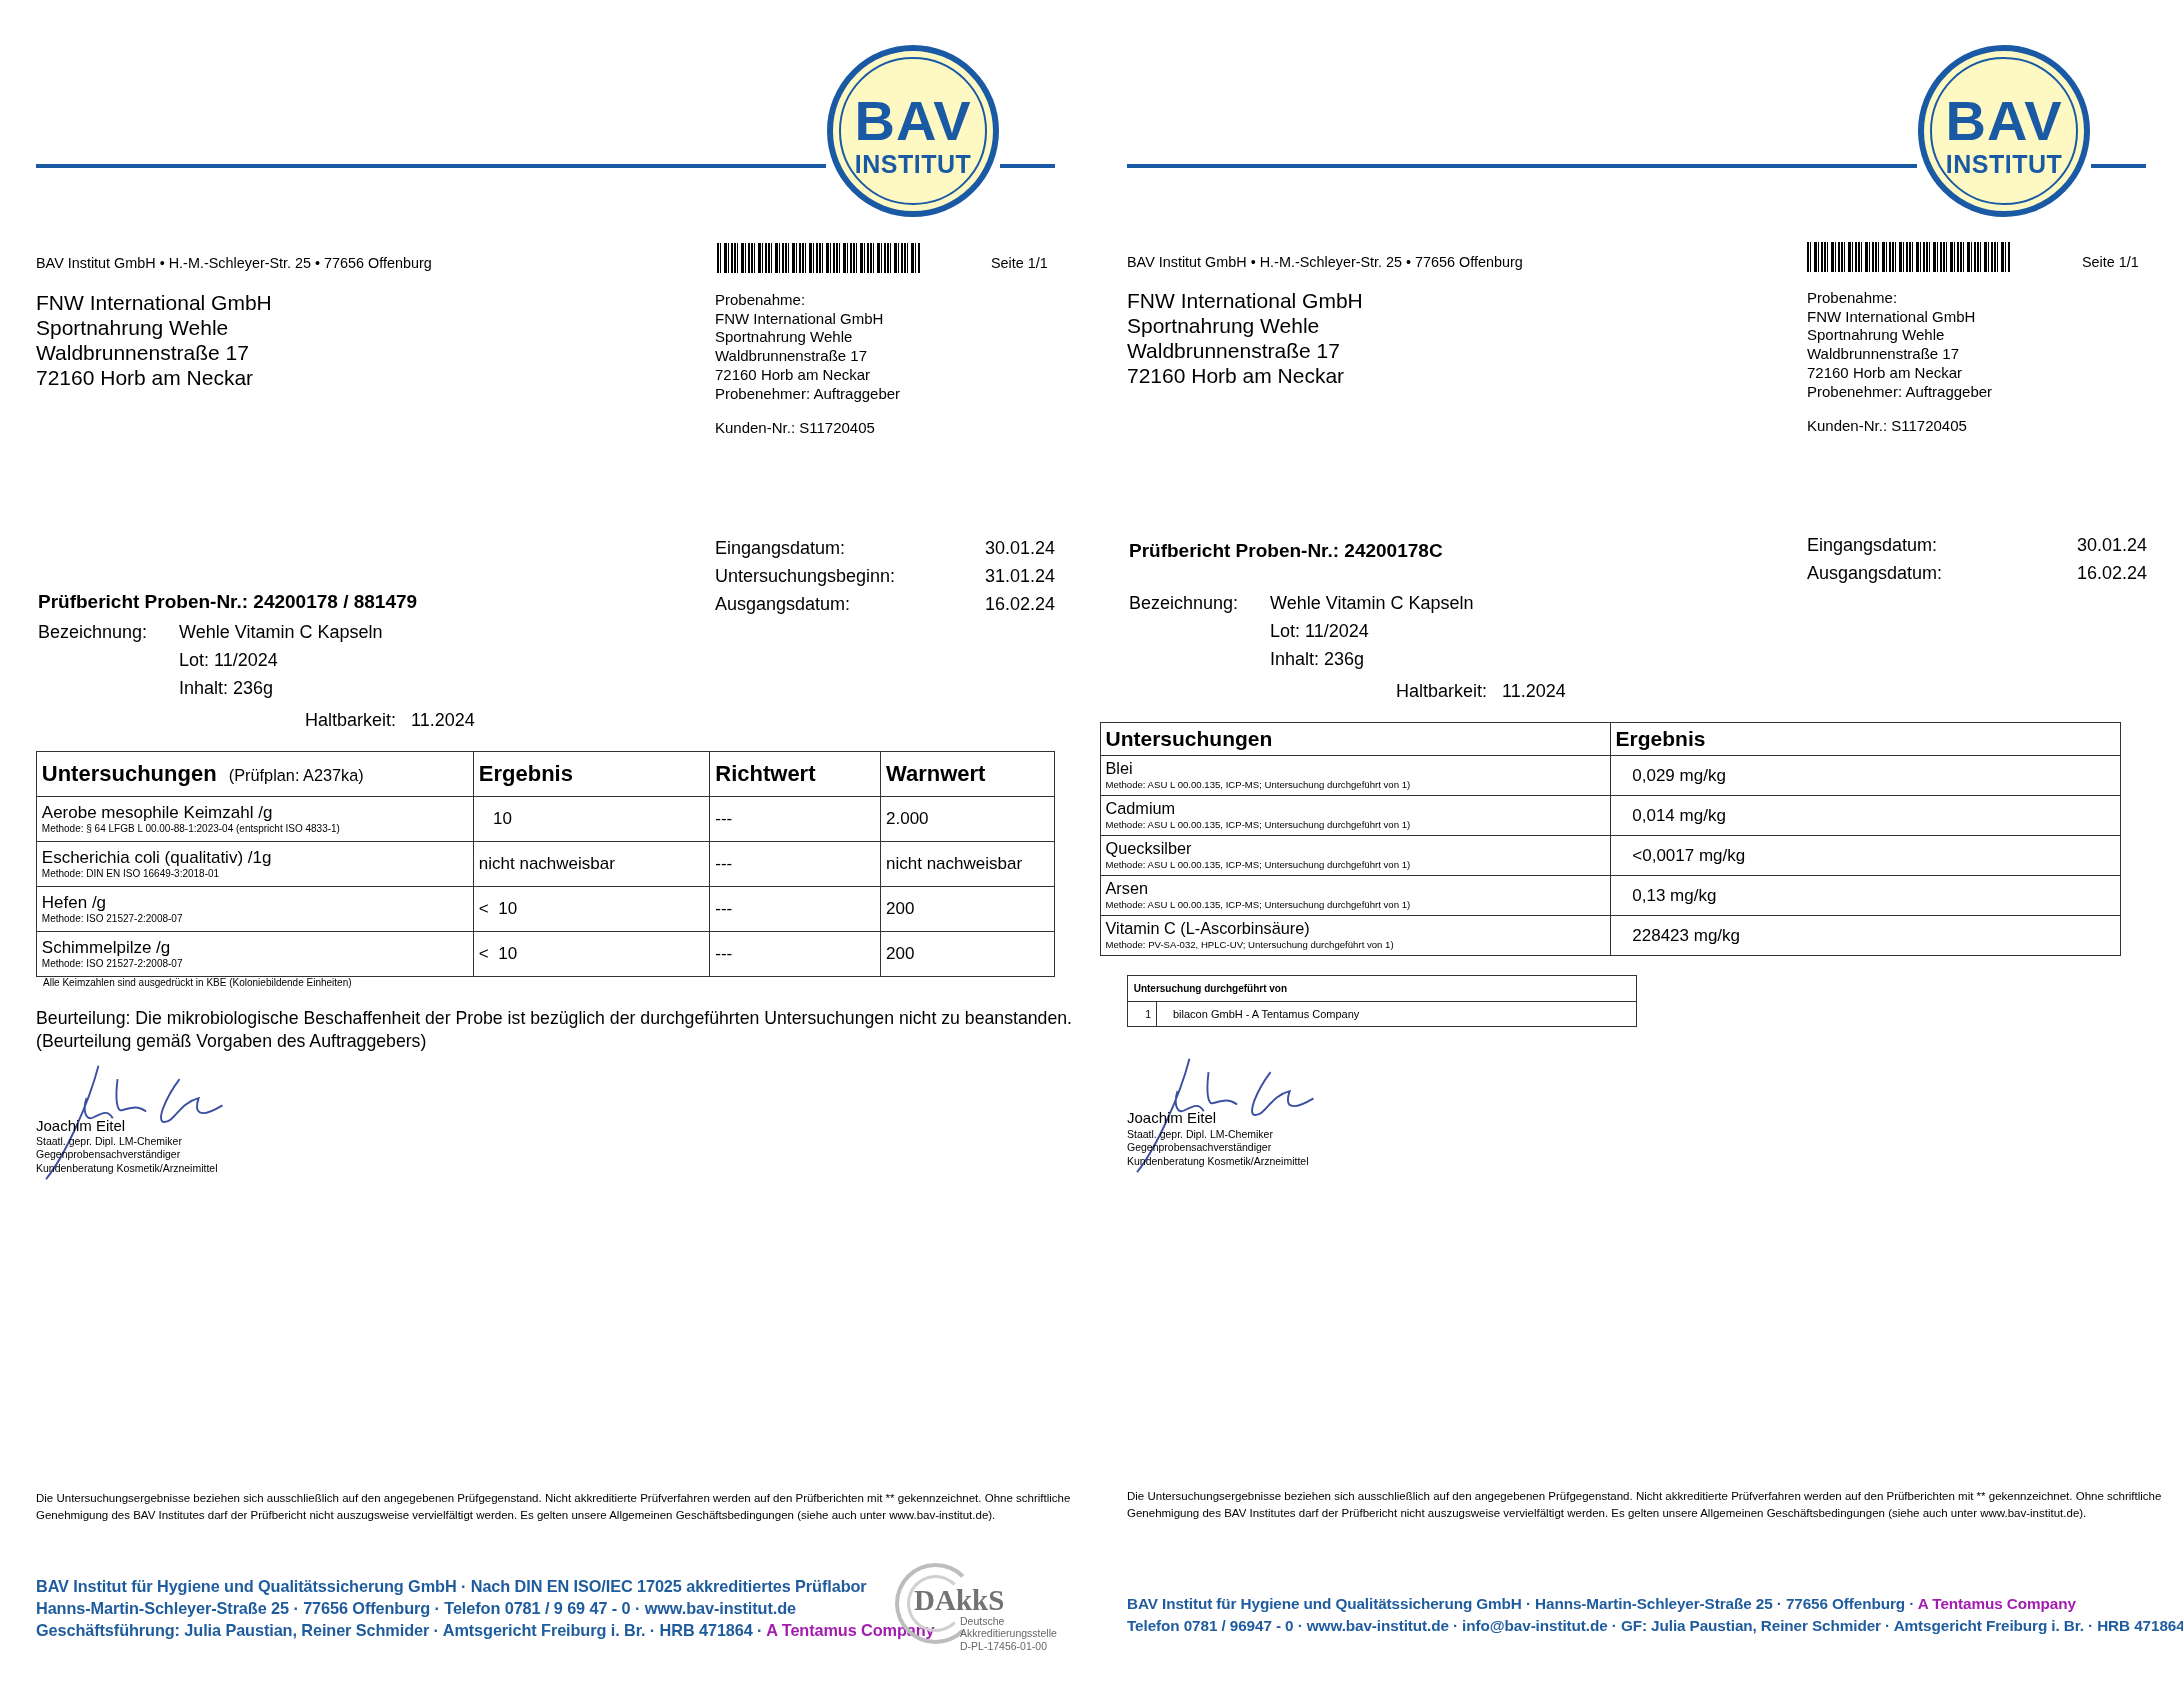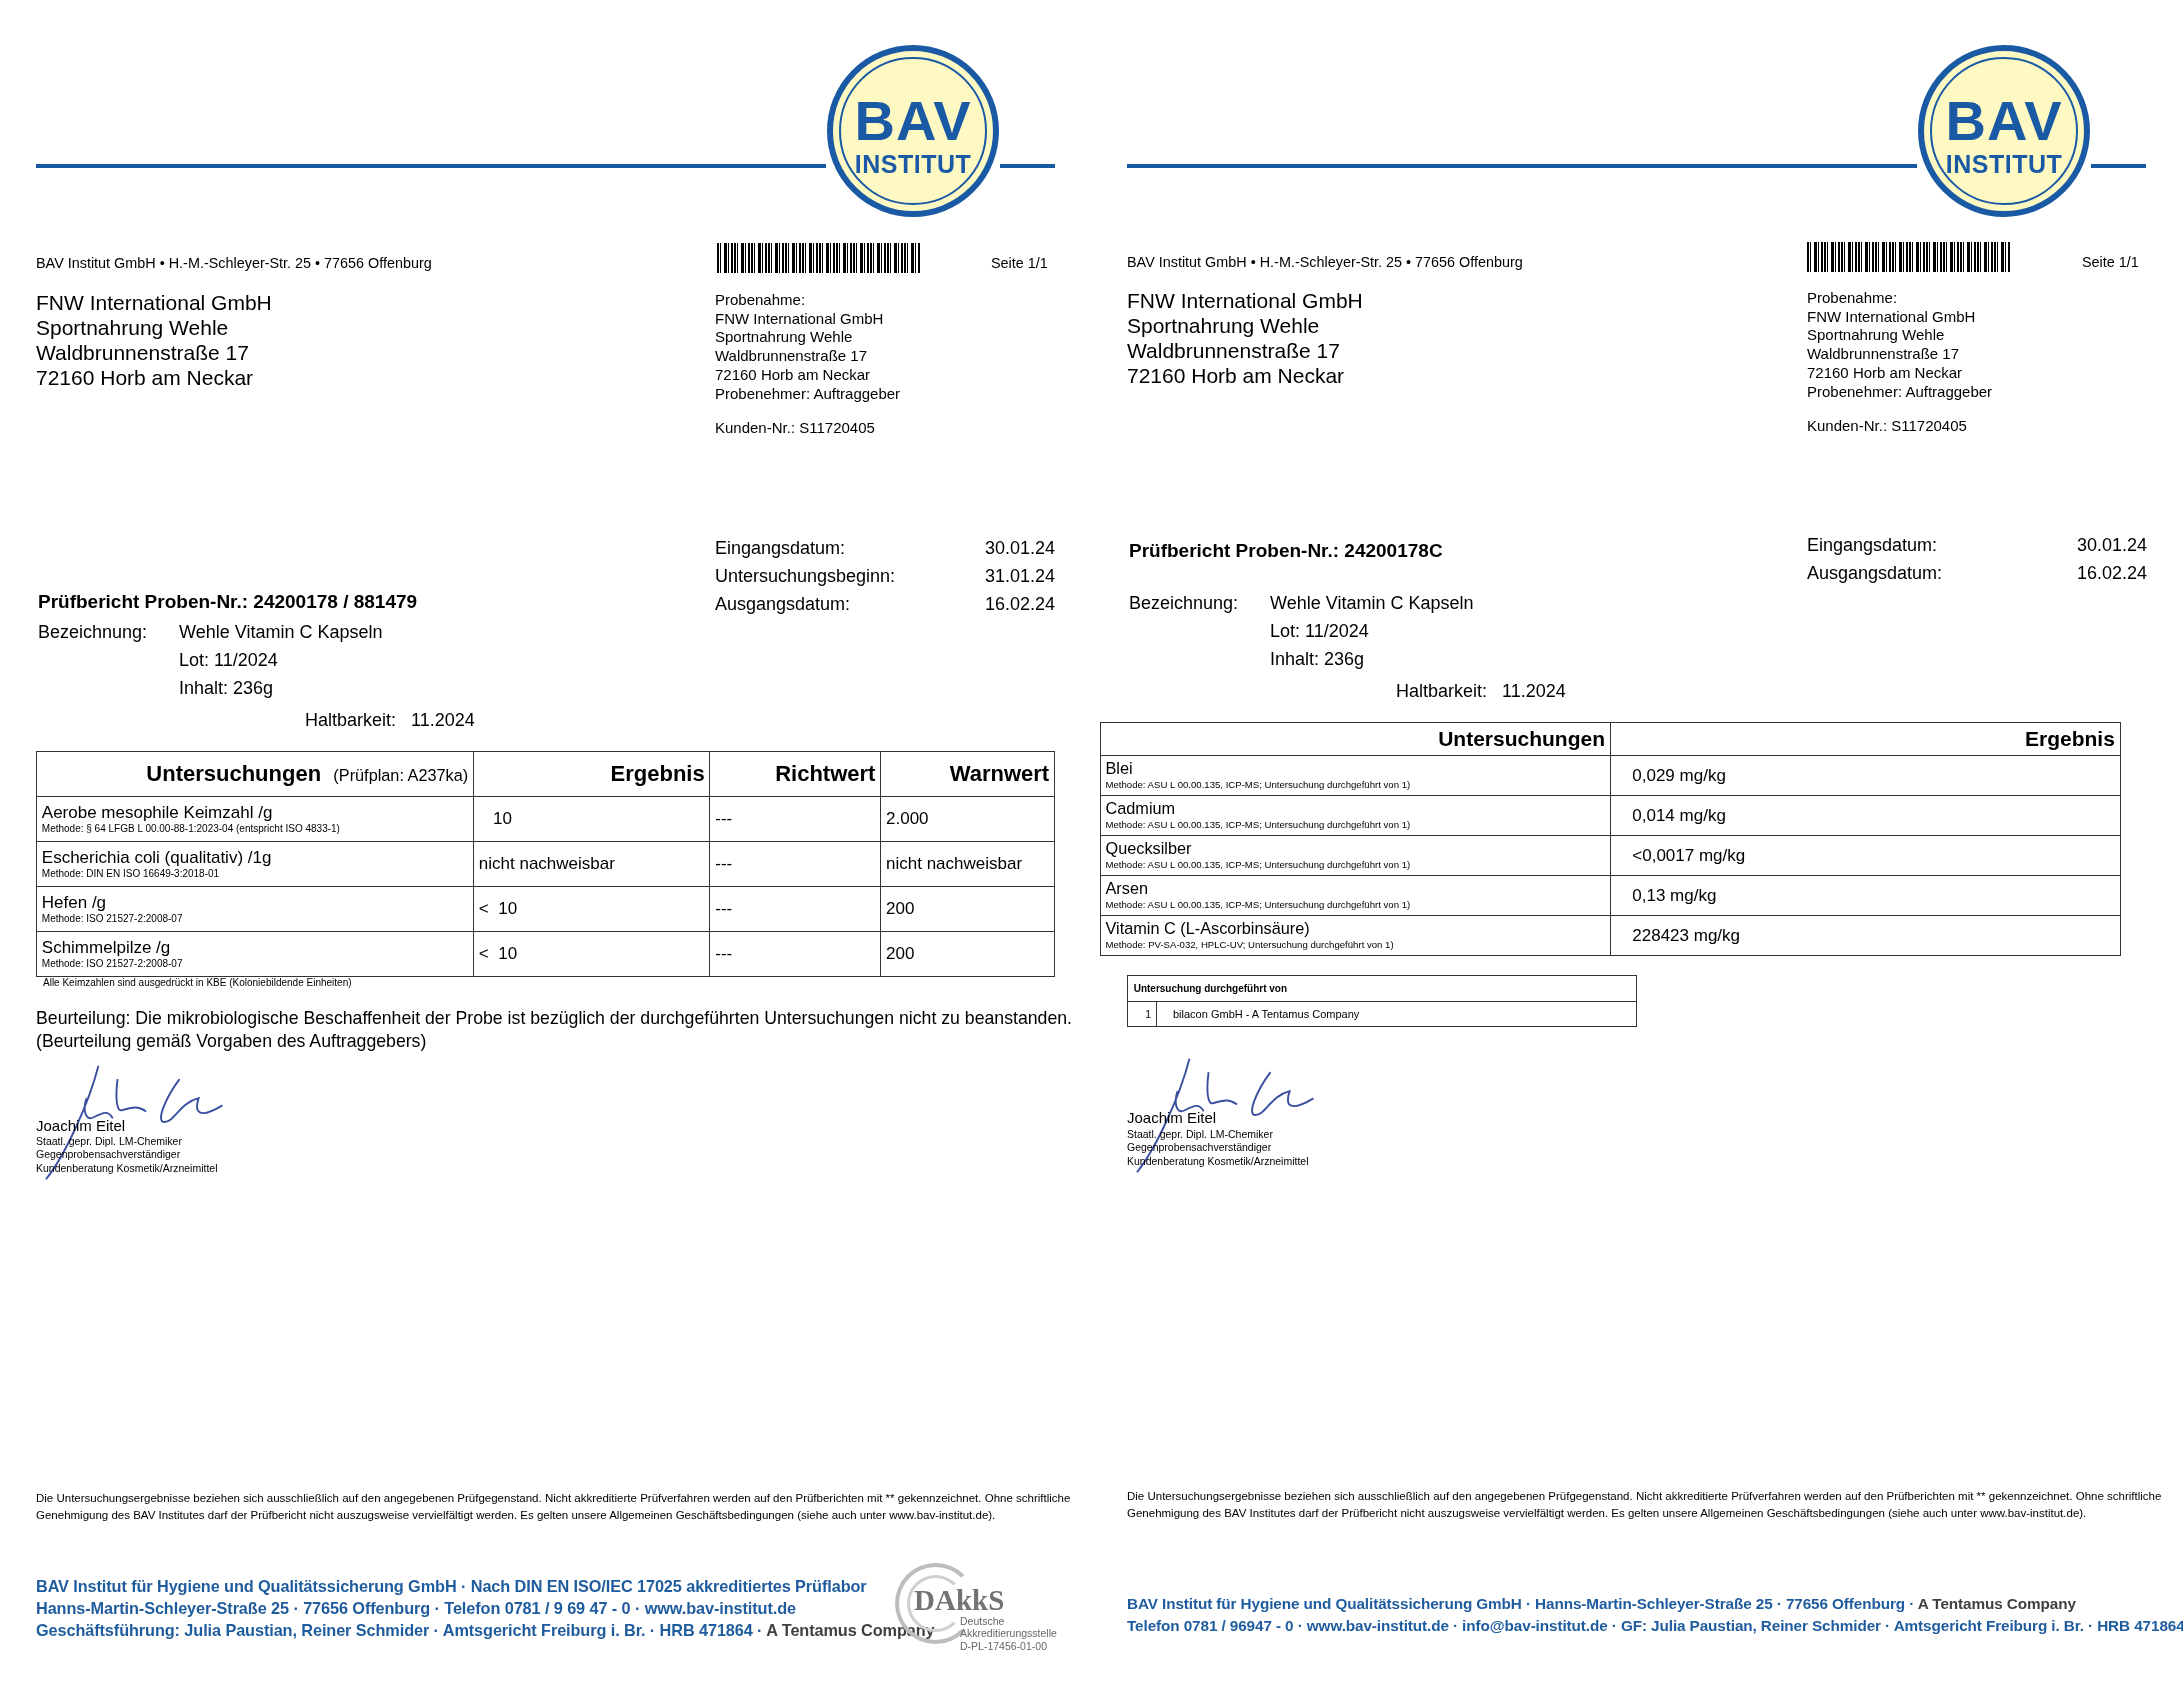--- a/index.html
+++ b/index.html
@@ -31,34 +31,34 @@
   .dates { font-size: 18px; line-height: 28px; }
   .dates .row { display: flex; justify-content: space-between; width: 340px; }
 
   .title { font-size: 19px; font-weight: bold; }
   .bez { font-size: 18px; line-height: 28px; }
   .bez .lbl { display: inline-block; width: 141px; }
   .bez .ind { padding-left: 141px; }
 
   table.res { position: absolute; border-collapse: collapse; }
   table.res td, table.res th { border: 1.4px solid #333; text-align: left; vertical-align: middle; padding: 0 4.8px; }
-  table.res th { font-size: 22px; font-weight: bold; height: 42px; text-align: right; }
+  table.res th { font-size: 22px; font-weight: bold; height: 42px; }
   table.res th small { font-size: 16.3px; font-weight: normal; }
   table.res .name { font-size: 17px; line-height: 19px; }
   table.res .meth { font-size: 10px; line-height: 13.4px; }
   table.res td.val { font-size: 17px; }
 
   .note { font-size: 10px; }
   .beurteilung { font-size: 17.7px; line-height: 23px; width: 1053px; }
   .sig-name { font-size: 15px; }
   .sig-line { font-size: 10.5px; line-height: 13.4px; }
 
   .disclaimer { font-size: 11.5px; line-height: 17px; width: 1053px; }
   .foot { color: #1f5c9e; font-weight: bold; font-size: 16.3px; line-height: 22px; letter-spacing: -0.1px; white-space: nowrap; }
-  .foot .tent { color: #404040; }
+  .foot .tent { color: #a21caf; }
 
   .dakks { position: absolute; width: 172px; height: 105px; }
   .dakks .ring { position: absolute; left: 0; top: 4.8px; width: 81px; height: 81px; border-radius: 50%;
                  border: 4.8px solid #bdbdbd; border-right-color: transparent; }
   .dakks .ring2 { position: absolute; left: 12px; top: 17px; width: 57px; height: 57px; border-radius: 50%;
                  border: 3.8px solid #d0d0d0; border-right-color: transparent; }
   .dakks .word { position: absolute; left: 19px; top: 26px; font-family: "Liberation Serif", serif; font-weight: bold; font-size: 29px; color: #737373; }
   .dakks .sub { position: absolute; left: 65px; top: 57px; font-size: 10.5px; line-height: 12.4px; color: #666; }
 
   table.lab { position: absolute; border-collapse: collapse; }

